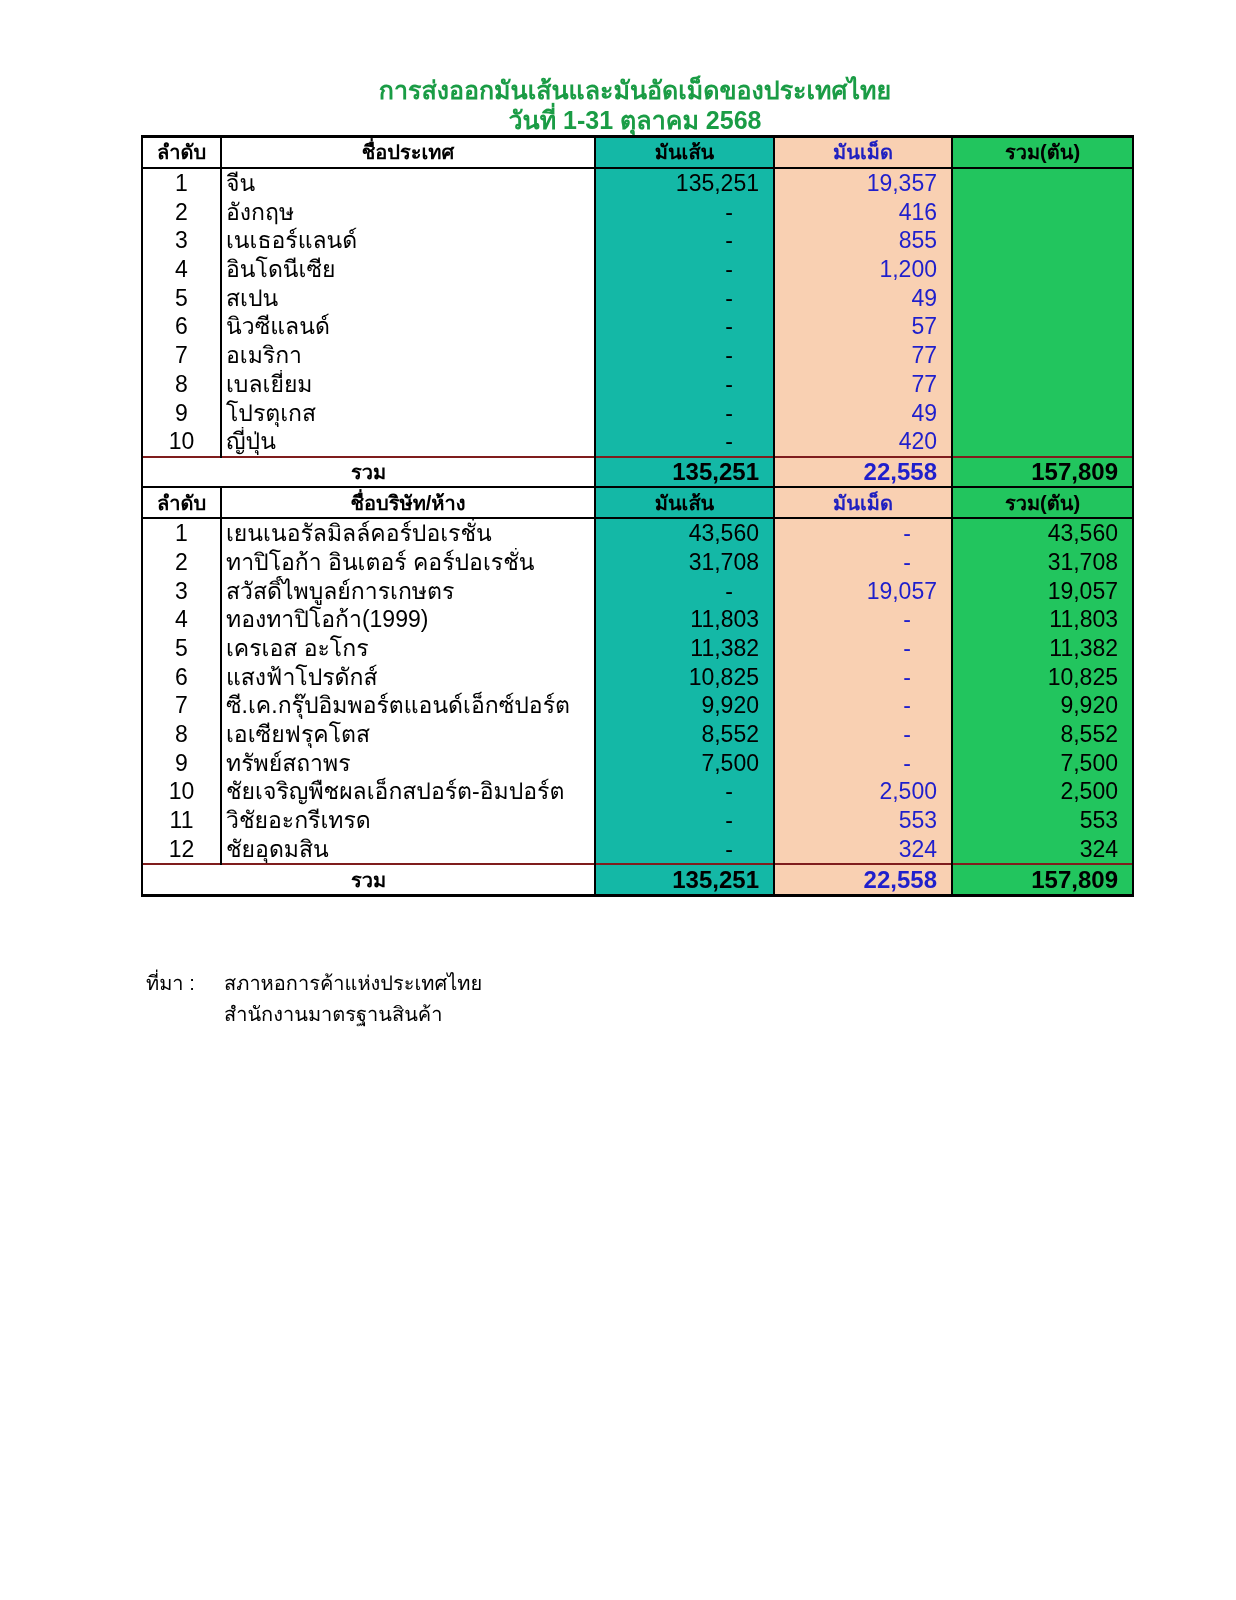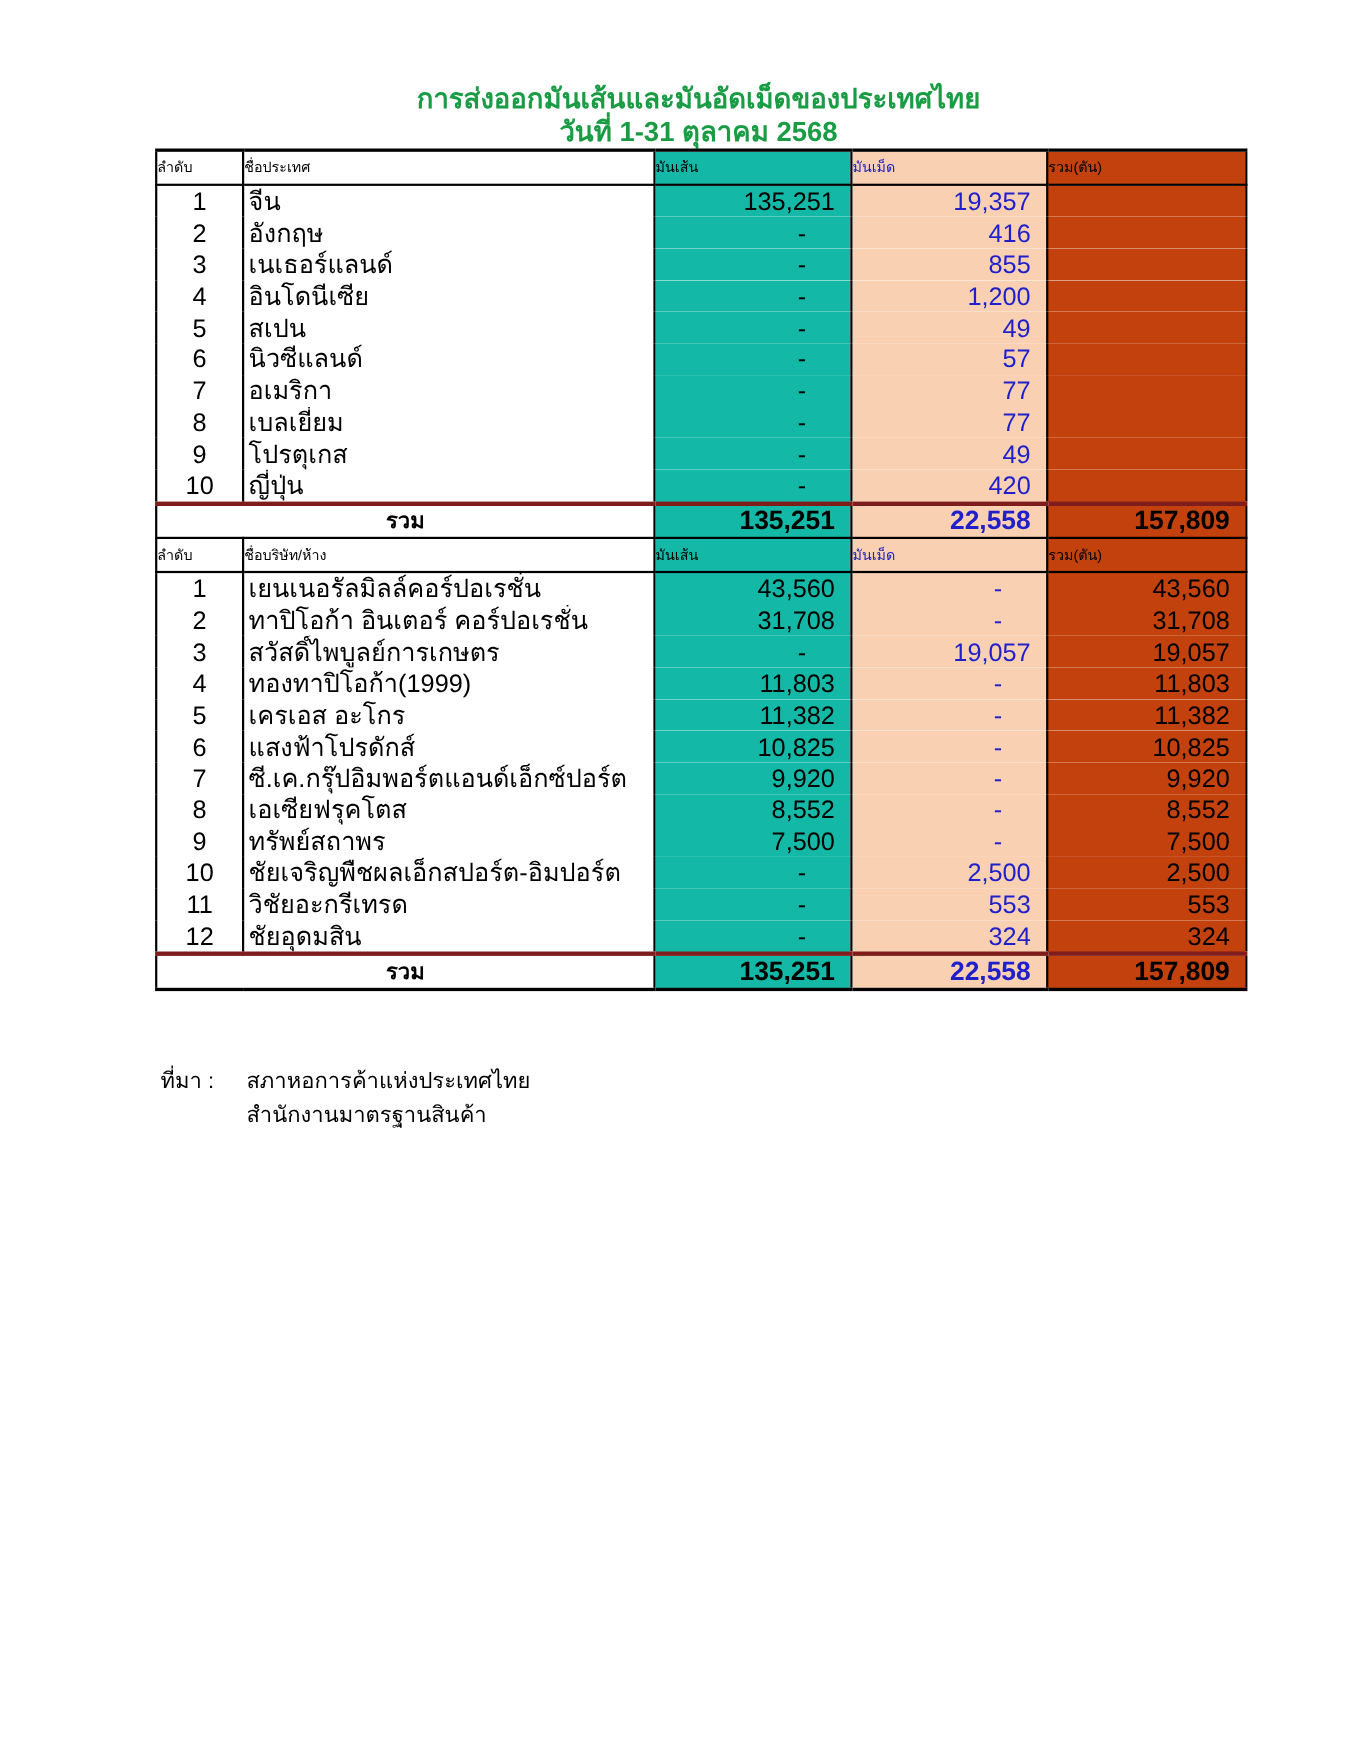--- a/index.html
+++ b/index.html
@@ -9,28 +9,28 @@
   .title.t2 { top: 106px; }
   table.sheet { position: absolute; left: 141px; top: 135px; border-collapse: collapse; table-layout: fixed; width: 991px; }
   table.sheet td { height: 28.7px; padding: 0 14px 0 4px; font-size: 23px; line-height: 28px; white-space: nowrap; overflow: hidden; border-left: 2px solid #000; border-right: 2px solid #000; }
   col.c-rank { width: 79px; }
   col.c-name { width: 374px; }
   col.c-chip { width: 179px; }
   col.c-pel { width: 178px; }
   col.c-tot { width: 181px; }
   .yel { background: #14b8a6; }
   .pch { background: #f9d0b2; }
-  .blu { background: #c2410c; }
+  .blu { background: #22c55e; }
   .rank { text-align: center; padding: 0 !important; }
   .num { text-align: right; }
   .dash { text-align: right; padding-right: 40px !important; }
   .blue-txt { color: #1f1fcc; }
-  tr.hdr td { font-weight: normal; font-size: 13px; padding: 0 !important; border-top: 3px solid #000; border-bottom: 2px solid #000; }
+  tr.hdr td { font-weight: bold; font-size: 20px; text-align: center; padding: 0 !important; border-top: 3px solid #000; border-bottom: 2px solid #000; }
   tr.hdr td.blue-txt { color: #2020c0; }
-  tr.sum td { font-weight: bold; border-top: 4px solid #7f1d1d; border-bottom: 2px solid #000; font-size: 24px; }
+  tr.sum td { font-weight: bold; border-top: 2px solid #7f1d1d; border-bottom: 2px solid #000; font-size: 24px; }
   tr.sum td.lbl { text-align: center; font-size: 20px; font-weight: bold; padding: 0 !important; }
   tr.last td { border-bottom: 3px solid #000; }
   .src { position: absolute; left: 146px; top: 968px; font-size: 20px; line-height: 31px; }
   .src .label { position: absolute; left: 0; top: 0; width: 70px; }
   .src .lines { position: absolute; left: 78px; top: 0; white-space: nowrap; }
 </style>
 </head>
 <body>
 
 <div class="title t1">การส่งออกมันเส้นและมันอัดเม็ดของประเทศไทย</div>

